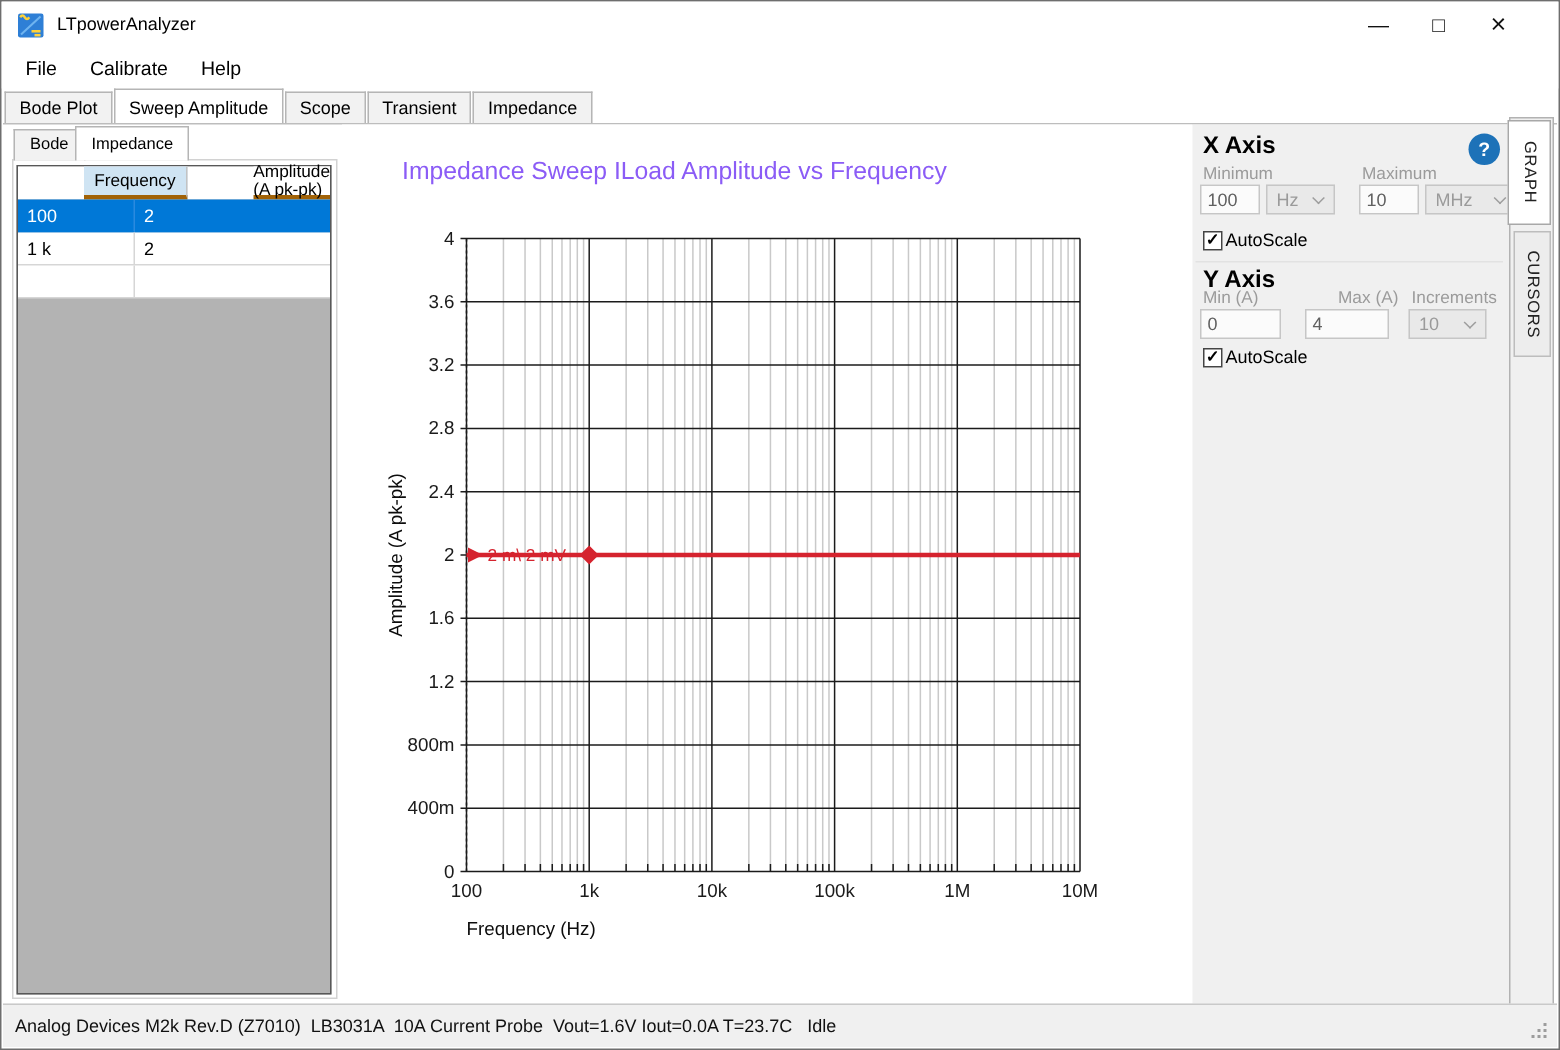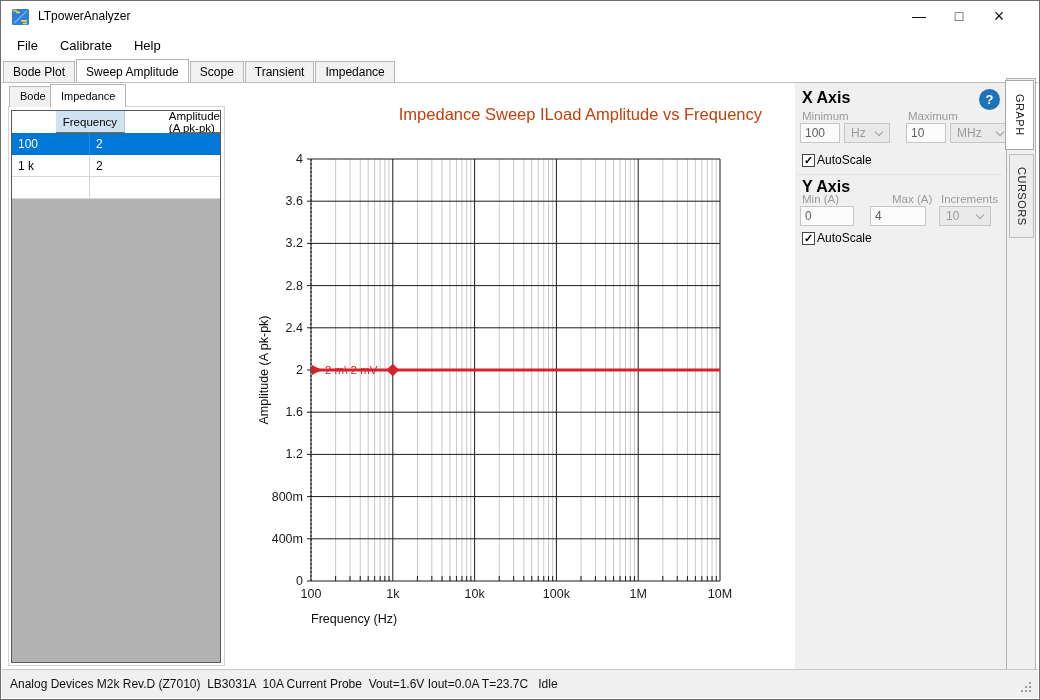--- a/index.html
+++ b/index.html
@@ -38,36 +38,36 @@
              border-bottom:none; padding:3px 10px; height:21px; z-index:2; }
   .sub-tab.inactive { left:7px; top:3px; }
   .sub-tab.active { left:48px; top:1px; height:23px; background:#fff; z-index:4; padding-top:5px; }
   .left-page { position:absolute; left:6px; top:23px; width:217px; height:560px;
                border:1px solid #d2d2d2; background:#fff; z-index:1; }
   .table-panel { position:absolute; left:9px; top:27px; width:210px; height:553px;
                  border:1px solid #585858; background:#b3b3b3; display:flex;
                  flex-direction:column; z-index:3; }
   .t-header { display:flex; height:22px; flex:0 0 22px; background:#fff; }
   .t-h-cell { font-size:11.5px; color:#000; display:flex; align-items:center;
-              justify-content:center; border-bottom:1px solid #a16207;margin-left:44px; }
+              justify-content:center; border-bottom:3px solid #a16207;margin-left:44px; }
   .t-h-cell.c1 { width:78px; background:#cfe4f3; border-right:1px solid #c3c3c3; }
   .t-h-cell.c2 { flex:1; background:#fff; }
   .t-row { display:flex; height:22px; flex:0 0 22px; background:#fff; }
   .t-cell { font-size:12px; color:#000; display:flex; align-items:center; padding-left:6px;
             border-bottom:1px solid #d6d6d6; }
   .t-cell.c1 { width:78px; border-right:1px solid #d6d6d6; }
   .t-cell.c2 { flex:1; }
   .t-row.selected { background:#0078d7; }
   .t-row.selected .t-cell { color:#fff; border-bottom-color:#0078d7; border-right-color:#2a8adf; }
   .t-filler { flex:1; background:#b3b3b3; }
 
   
   .chart-area { position:absolute; left:226px; top:0; width:567px; height:588px; background:#fff; }
-  .chart-title { position:absolute; left:40px; top:22px; width:494px; text-align:right;
-                 font-size:16.5px; color:#c2410c; }
+  .chart-title { position:absolute; left:40px; top:22px; width:494px; text-align:left;
+                 font-size:16.5px; color:#8b5cf6; }
   .chart-xlabel { position:absolute; left:83px; top:529px; width:410px; 
                   font-size:12.5px; color:#0c0c0c; }
   .chart-ylabel { position:absolute; left:36px; top:287px; transform:translate(-50%,-50%) rotate(-90deg);
                   white-space:nowrap; font-size:12.5px; color:#0c0c0c; }
   svg { font-family:"Liberation Sans", sans-serif; }
 
   
   .right-panel { position:absolute; left:793px; top:0; width:212px; height:588px; background:#f0f0f0; }
   .rp-heading { position:absolute; font-size:16px; font-weight:bold; color:#000; }
   .rp-label { position:absolute; font-size:11.5px; color:#9b9b9b; }

